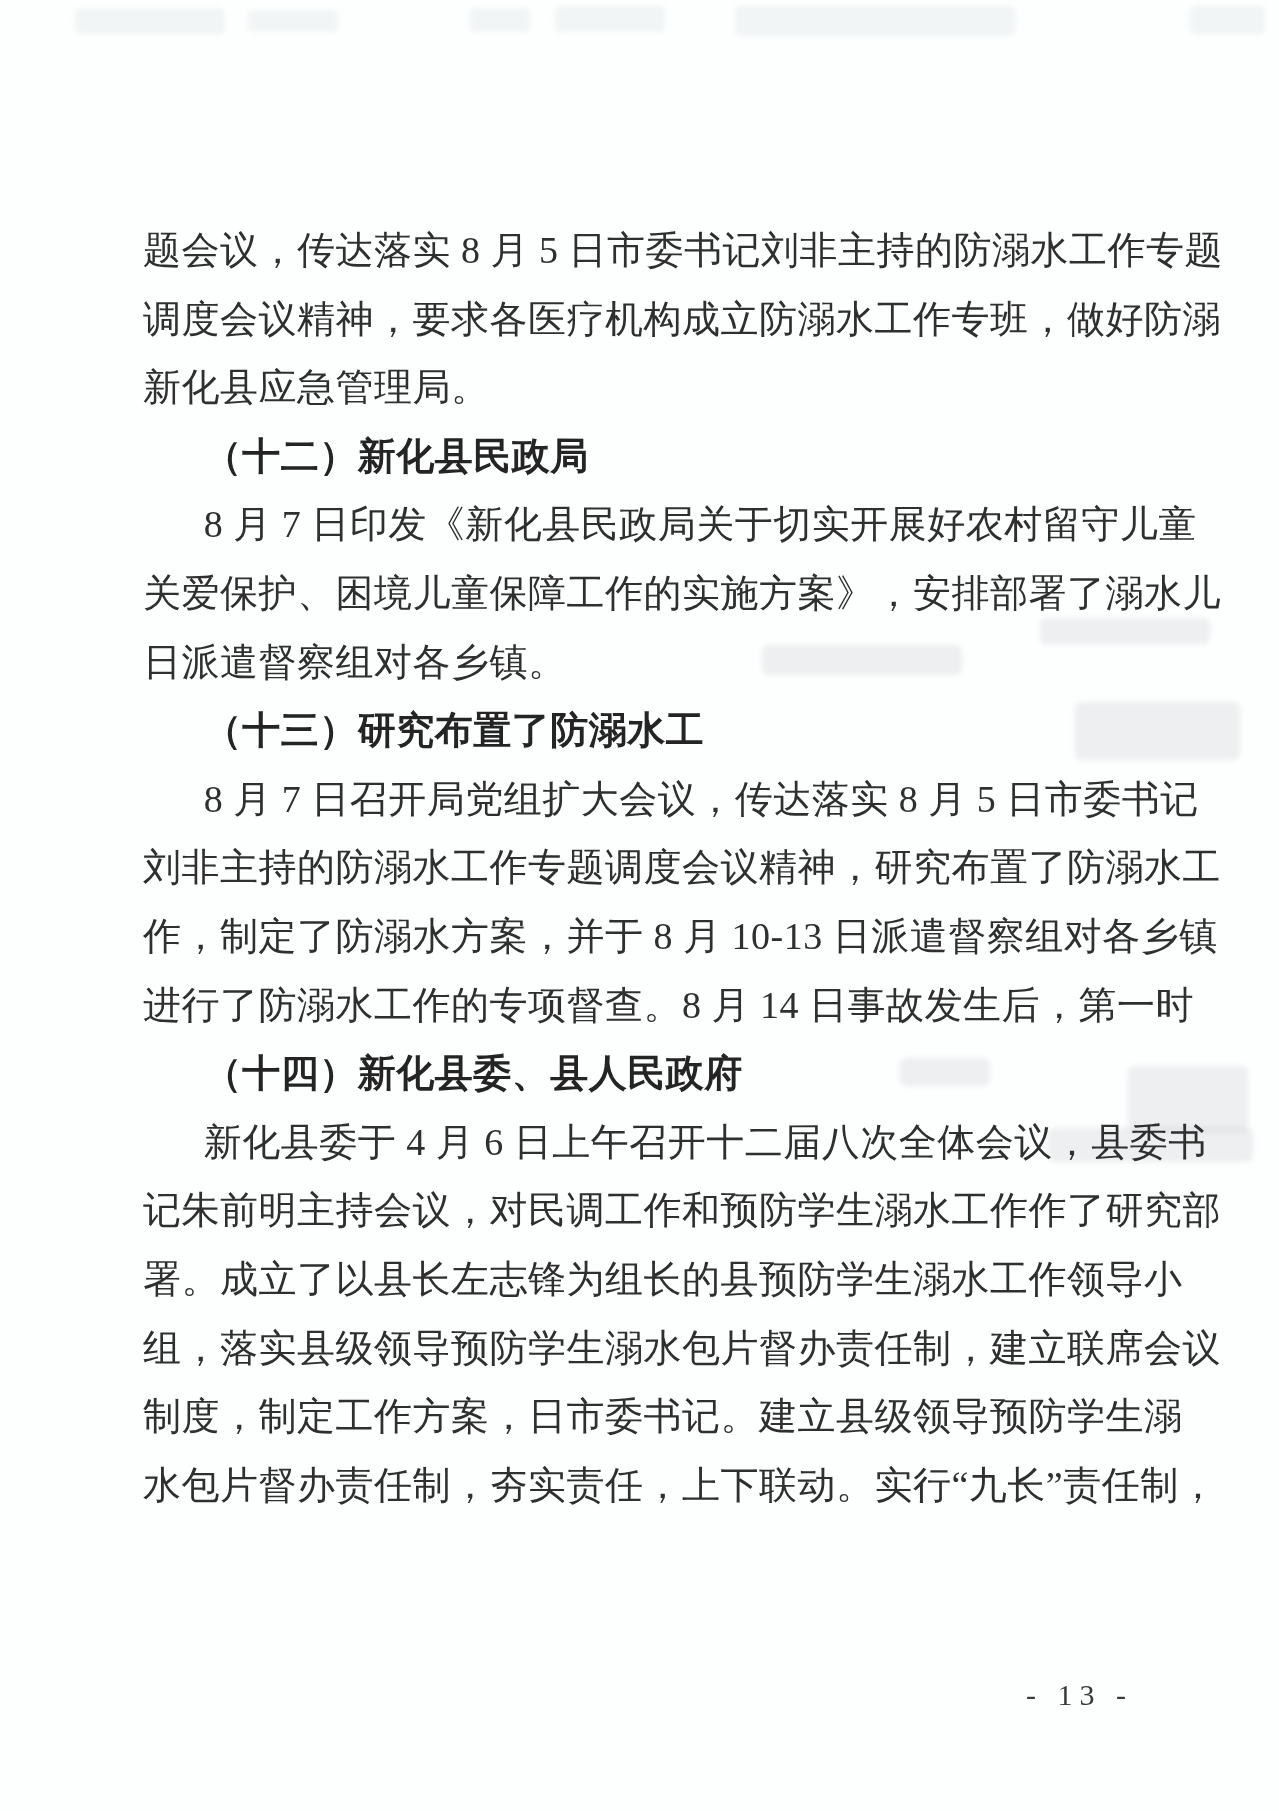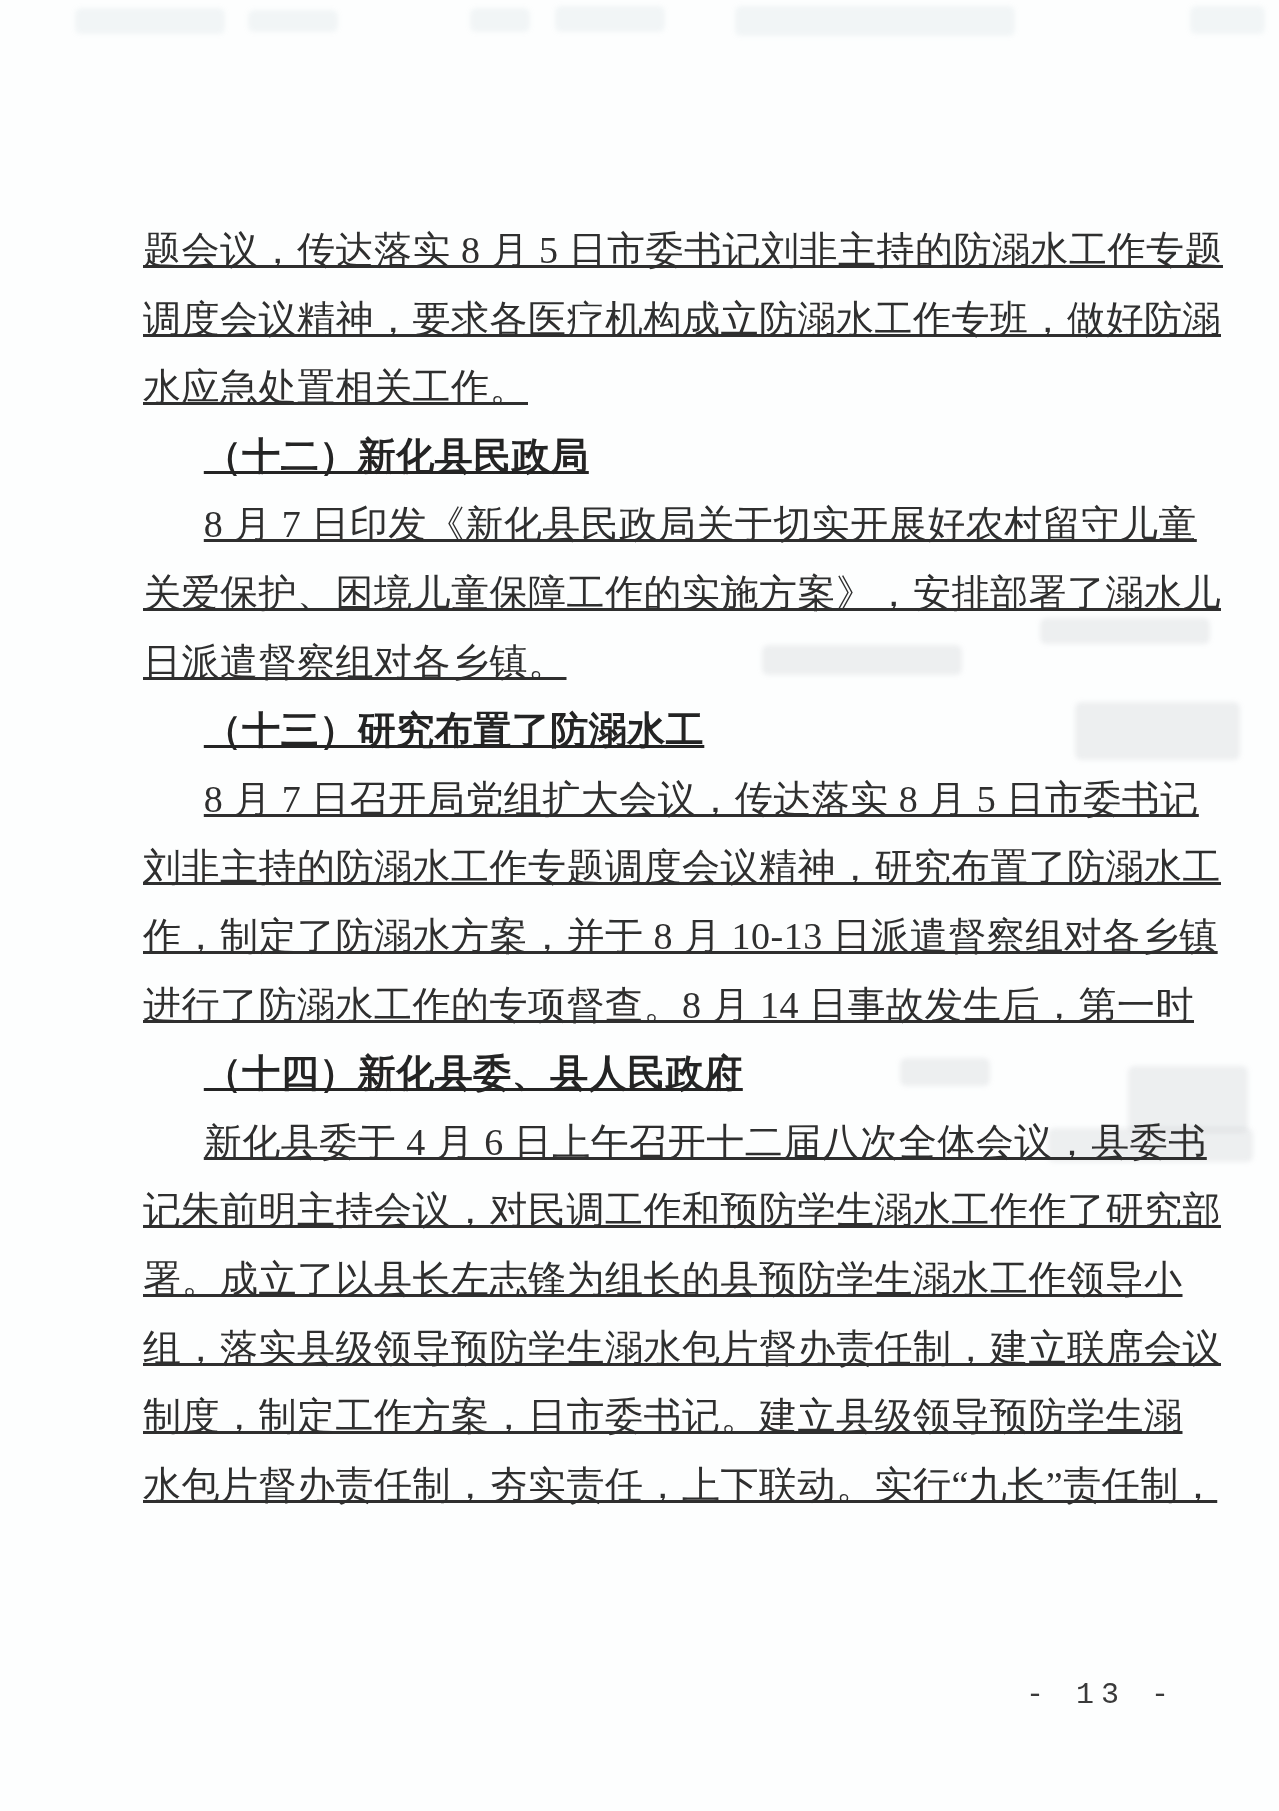--- a/index.html
+++ b/index.html
@@ -22,38 +22,37 @@
     top: 216px;
     width: 990px;
   }
   .ln {
     height: 68.6px;
     line-height: 68.6px;
     font-size: 38px;
     color: #2f2f2f;
     white-space: nowrap;
     letter-spacing: 0.5px;
-    text-decoration: underline;
   }
   .ln.indent {
     text-indent: 1.6em;
   }
   .ln.heading {
     text-indent: 1.6em;
     font-weight: 700;
     color: #242424;
   }
   .page-number {
     position: absolute;
     top: 1678px;
     left: 1026px;
     font-size: 30px;
     letter-spacing: 7px;
     color: #3a3a3a;
-    font-family: Liberation Mono, monospace;
+    font-family: Liberation Serif, serif;
   }
   
   .artifact {
     position: absolute;
     border-radius: 6px;
     filter: blur(2.5px);
     pointer-events: none;
   }
   .artifact.strip { background: rgba(140, 165, 178, 0.10); }
   .artifact.blob  { background: rgba(125, 130, 138, 0.12); }
@@ -84,21 +83,21 @@
   <div class="artifact blob a7"></div>
   <div class="artifact blob a8"></div>
   <div class="artifact blob a9"></div>
   <div class="artifact blob a10"></div>
   <div class="artifact blob a11"></div>
   <div class="artifact blob a12"></div>
 
   <main class="text-block">
     <div class="ln">题会议，传达落实 8 月 5 日市委书记刘非主持的防溺水工作专题</div>
     <div class="ln">调度会议精神，要求各医疗机构成立防溺水工作专班，做好防溺</div>
-    <div class="ln">水应急处置相关工作。</div>
+    <div class="ln">新化县应急管理局。</div>
     <div class="ln heading">（十二）新化县民政局</div>
     <div class="ln indent">8 月 7 日印发《新化县民政局关于切实开展好农村留守儿童</div>
     <div class="ln">关爱保护、困境儿童保障工作的实施方案》，安排部署了溺水儿</div>
     <div class="ln">日派遣督察组对各乡镇。</div>
     <div class="ln heading">（十三）研究布置了防溺水工</div>
     <div class="ln indent">8 月 7 日召开局党组扩大会议，传达落实 8 月 5 日市委书记</div>
     <div class="ln">刘非主持的防溺水工作专题调度会议精神，研究布置了防溺水工</div>
     <div class="ln">作，制定了防溺水方案，并于 8 月 10-13 日派遣督察组对各乡镇</div>
     <div class="ln">进行了防溺水工作的专项督查。8 月 14 日事故发生后，第一时</div>
     <div class="ln heading">（十四）新化县委、县人民政府</div>

